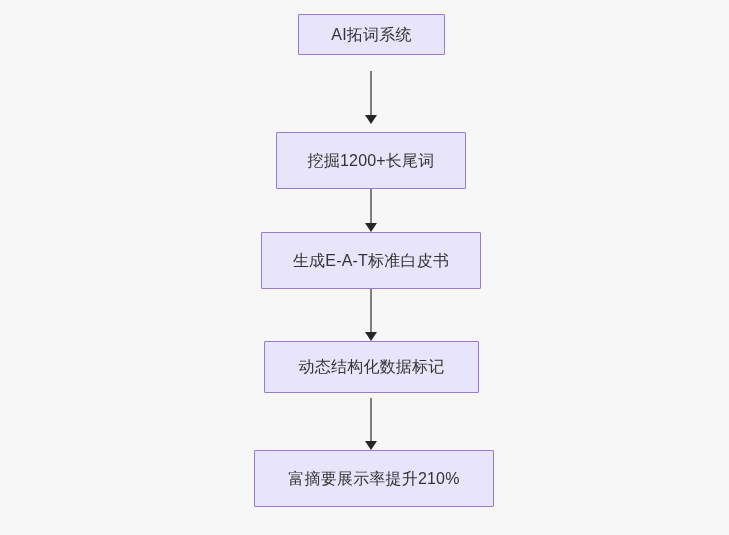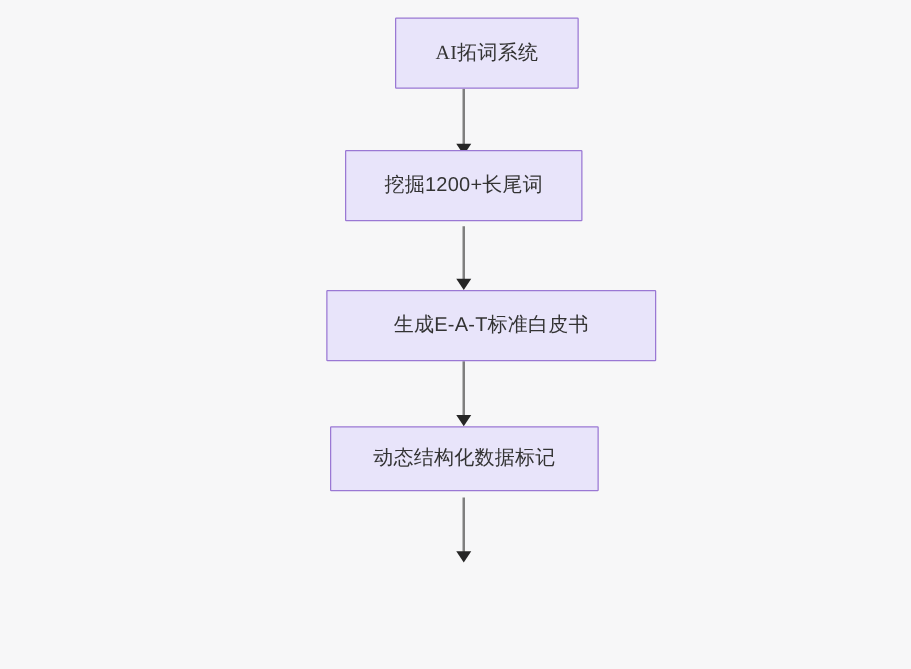--- a/index.html
+++ b/index.html
@@ -71,30 +71,33 @@
     </svg>
   </div>
 
   <div class="edge" style="left:361px; top:398px;">
     <svg width="20" height="52" viewBox="0 0 20 52" aria-hidden="true">
       <line x1="10" y1="0" x2="10" y2="44" stroke="#7f7f7f" stroke-width="2"></line>
       <polygon points="4,43 16,43 10,52" fill="#262626"></polygon>
     </svg>
   </div>
 
-  <div class="node" style="left:316px; top:14px; width:147px; height:57px;font-family:Liberation Serif, serif;">
+  <div class="node" style="left:298px; top:14px; width:147px; height:41px;">
     <span class="node-label">AI拓词系统</span>
   </div>
 
-  <div class="node" style="left:276px; top:120px; width:190px; height:57px;">
+  <div class="node" style="left:276px; top:132px; width:190px; height:57px;">
     <span class="node-label">挖掘1200+长尾词</span>
   </div>
 
-  <div class="node" style="left:261px; top:232px; width:264px; height:57px;">
+  <div class="node" style="left:261px; top:232px; width:220px; height:57px;">
     <span class="node-label">生成E-A-T标准白皮书</span>
   </div>
 
   <div class="node" style="left:264px; top:341px; width:215px; height:52px;">
     <span class="node-label">动态结构化数据标记</span>
   </div>
 
+  <div class="node" style="left:254px; top:450px; width:240px; height:57px;">
+    <span class="node-label">富摘要展示率提升210%</span>
+  </div>
 
 </div>
 
 </body></html>

